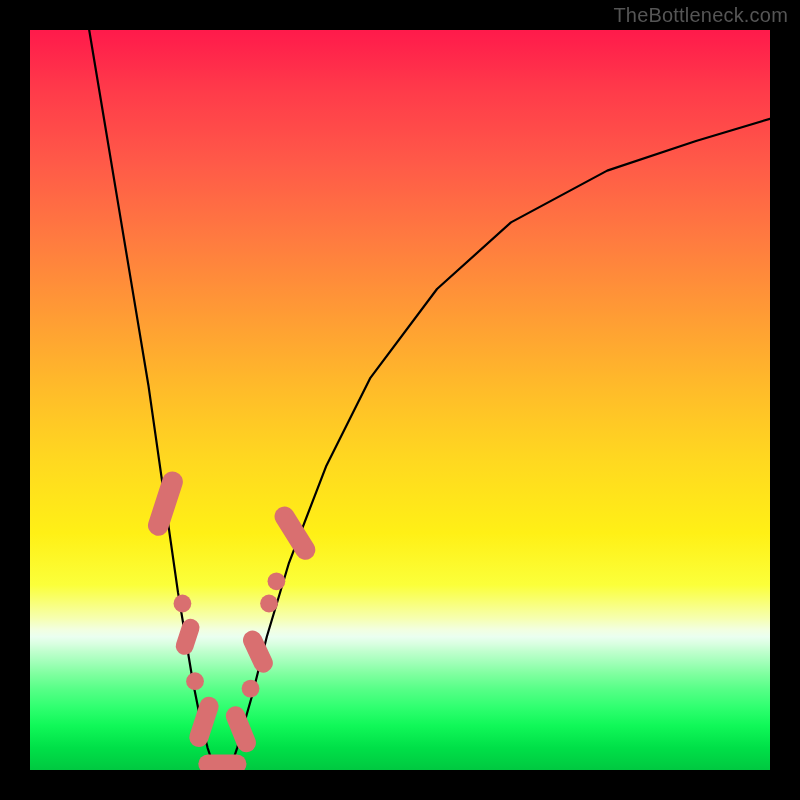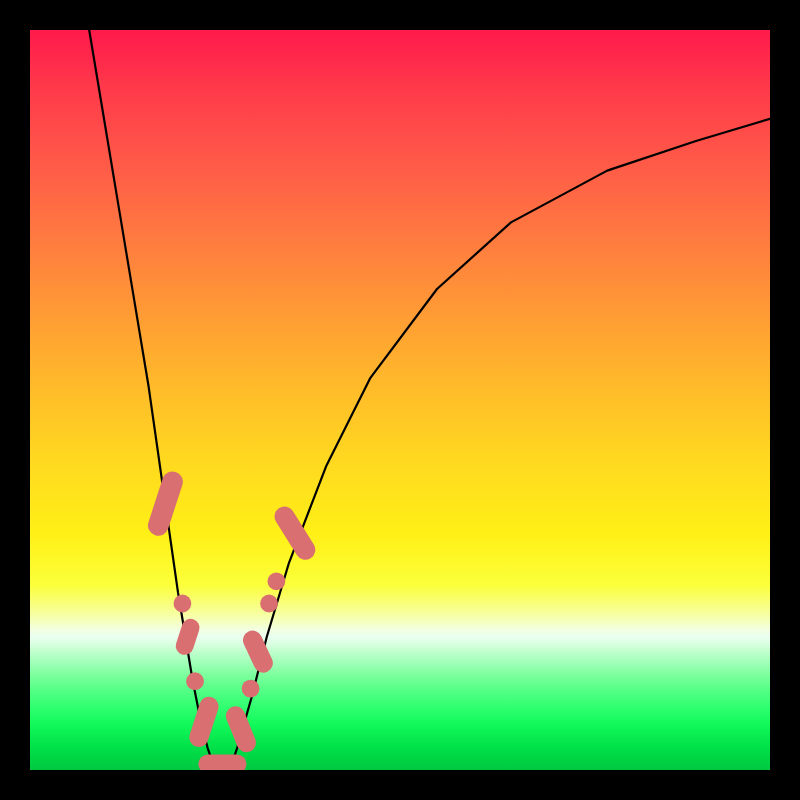--- a/index.html
+++ b/index.html
@@ -78,20 +78,21 @@
     stroke-linejoin: round;
   }
   .marker {
     fill: #d96f70;
   }
 </style>
 </head>
 <body>
 
 <div class="frame">
+  <div class="watermark">TheBottleneck.com</div>
 
   <div class="plot-area">
     <div class="gradient-bg"></div>
 
     <svg class="svg-layer" viewBox="0 0 740 740" preserveAspectRatio="none">
       <path id="left-curve" class="curve" d="M59.20 0.00 L74.00 88.80 L88.80 177.60 L103.60 266.40 L118.40 355.20 L133.20 458.80 L140.60 510.60 L148.00 562.40 L155.40 606.80 L162.80 651.20 L170.20 688.20 L177.60 717.80 L185.00 740.00"></path>
       <path id="right-curve" class="curve" d="M199.80 740.00 L207.20 717.80 L222.00 666.00 L236.80 606.80 L259.00 532.80 L296.00 436.60 L340.40 347.80 L407.00 259.00 L481.00 192.40 L577.20 140.60 L666.00 111.00 L740.00 88.80"></path>
       <g id="markers-group">
           <rect x="-33.30" y="-10.36" width="66.60" height="20.72" rx="10.36" ry="10.36" class="marker" transform="translate(135.42,473.60) rotate(-72)"></rect>
           <circle cx="152.44" cy="573.50" r="8.88" class="marker"></circle>

